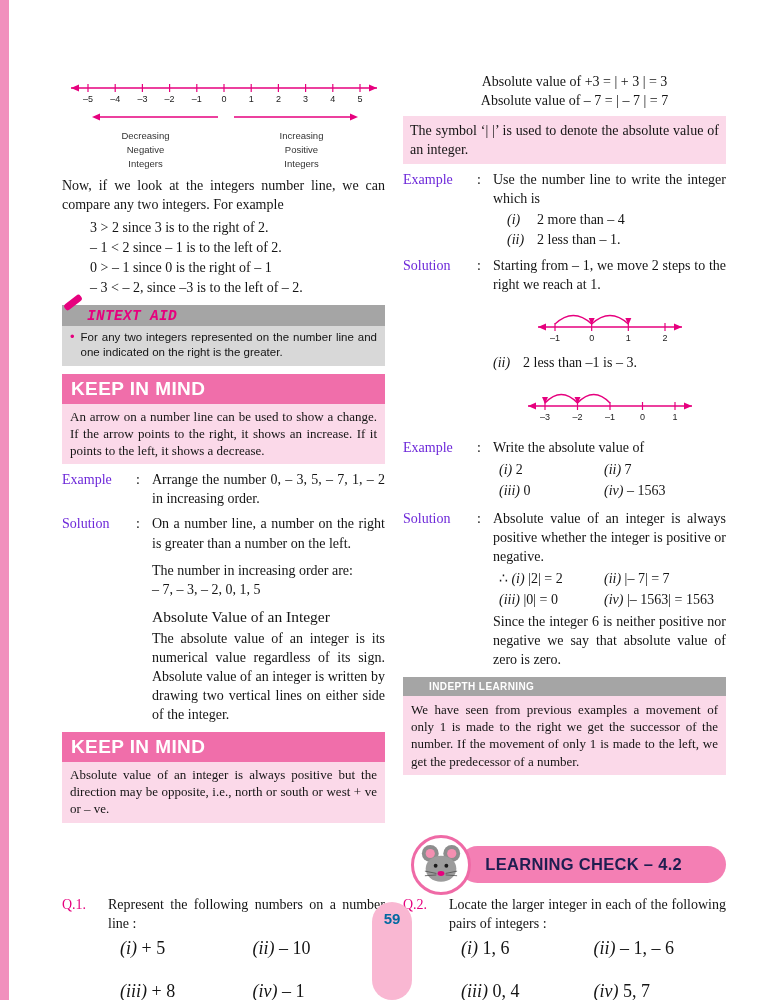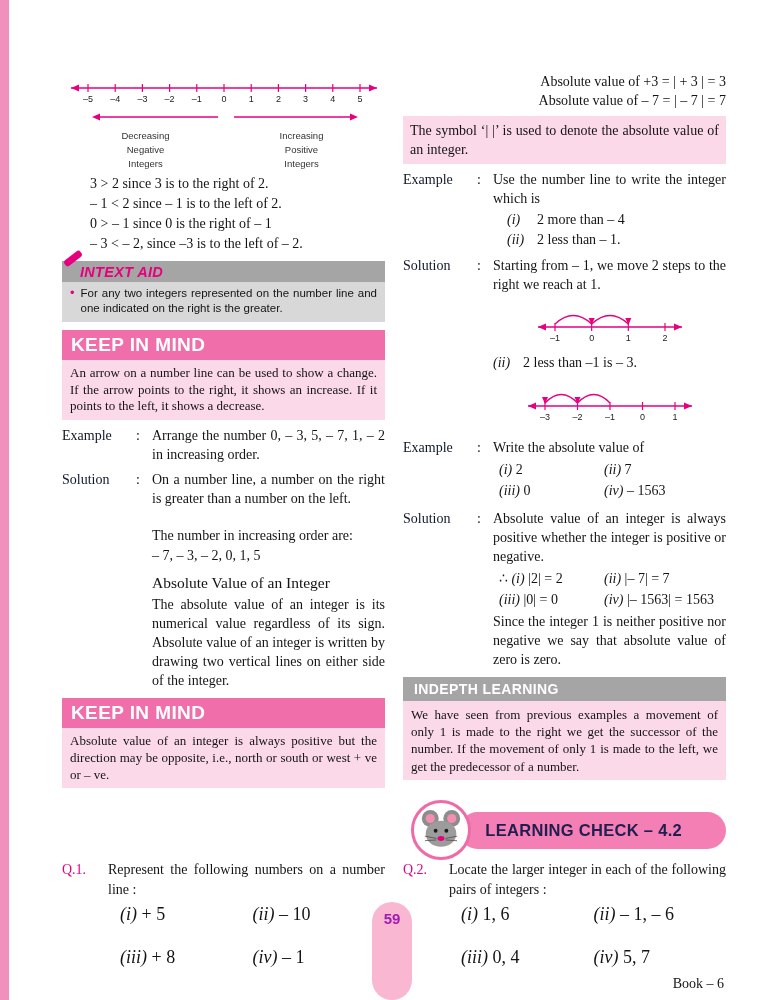--- a/index.html
+++ b/index.html
@@ -5,49 +5,49 @@
   html,body{margin:0;padding:0}
   .page{position:relative;width:784px;height:1000px;background:#ffffff;overflow:hidden;
         font-family:"Liberation Serif",serif;color:#141414}
   .edge{position:absolute;left:0;top:0;width:9px;height:100%;background:#f190bd}
   .content{position:absolute;left:62px;top:0;width:664px}
   .cols{display:flex;gap:18px;margin-top:72px}
   .col{width:323px}
 
   p{margin:0}
   .body{font-size:14px;line-height:1.36;text-align:justify}
-  .mt2{margin-top:2px}.mt4{margin-top:18px}.mt6{margin-top:6px}.mt10{margin-top:10px}
-  .indent20{margin-left:20px;text-align:right}
+  .mt2{margin-top:2px}.mt4{margin-top:8px}.mt6{margin-top:6px}.mt10{margin-top:10px}
+  .indent20{margin-left:20px;text-align:center}
 
   .nlblock{width:312px;margin:0 auto}
   .nlwrap{text-align:center;margin:4px 0}
   .dirlabels{display:flex;font-family:"Liberation Sans",sans-serif;font-size:9.5px;color:#333;line-height:1.45;margin-top:2px}
   .dirlabels>div{width:50%;text-align:center}
 
   .compare{margin:4px 0 0 28px;font-size:14px;line-height:1.42}
 
   .intext{margin-top:7px;position:relative}
   .pencil{position:absolute;left:1px;top:-6px;width:20px;height:7px;background:#e6007e;border-radius:3px;transform:rotate(-38deg)}
-  .intext-h{background:#a5a5a5;color:#e6007e;font-family:Liberation Sans, sans-serif;font-weight:bold;font-style:italic;
-            font-size:14.5px;padding:3px 8px 2px 18px;letter-spacing:.3px}
+  .intext-h{background:#a5a5a5;color:#e6007e;font-family:Liberation Mono, monospace;font-weight:bold;font-style:italic;
+            font-size:14.5px;padding:3px 8px 2px 25px;letter-spacing:.3px}
   .intext-b{background:#d8d8d8;padding:4px 8px 6px 8px;font-family:"Liberation Sans",sans-serif;
             font-size:11.5px;line-height:1.3;display:flex;gap:6px;text-align:justify}
   .intext-b .dot{color:#e6007e;font-size:13px;line-height:1.1}
 
   .kim{margin-top:8px}
   .kim-h{background:#f06eaa;color:#fff;font-family:"Liberation Sans",sans-serif;font-weight:bold;
          font-size:19px;padding:4px 9px;letter-spacing:.4px}
   .kim-b{background:#fbd9e9;padding:5px 8px;font-size:13px;line-height:1.3;text-align:justify}
 
   .gray-h{background:#a5a5a5;color:#fff;font-family:"Liberation Sans",sans-serif;font-weight:bold;
-          font-size:14px;padding:4px 11px;letter-spacing:.4px}
+          font-size:10px;padding:4px 26px;letter-spacing:.4px}
   .pink-b{background:#fbd9e9;padding:5px 8px;font-size:13px;line-height:1.32;text-align:justify}
 
   .exrow{display:grid;grid-template-columns:74px 16px 1fr;margin-top:6px;font-size:14px;line-height:1.36}
-  .exlab{color:#0f172a}
+  .exlab{color:#6d28d9}
   .extext{text-align:justify}
   .ind{margin-left:90px;font-size:14px;line-height:1.36}
   h3.ind{font-size:15.5px;font-weight:normal;margin:7px 0 2px 90px}
   .just{text-align:justify}
 
   .pinknote{background:#fbd9e9;margin-top:6px;padding:5px 7px;font-size:14px;line-height:1.36;text-align:justify}
 
   .items{margin:2px 0 0 14px}
   .item{display:grid;grid-template-columns:30px 1fr;font-size:14px;line-height:1.42}
   .m{font-style:italic}
@@ -64,21 +64,21 @@
 
   .questions{display:flex;gap:18px;}
   .q{width:323px;display:grid;grid-template-columns:46px 1fr;font-size:14px;line-height:1.38}
   .qnum{color:#e6007e}
   .qtext{text-align:justify}
   .qitems{display:grid;grid-template-columns:1fr 1fr;margin:3px 0 0 12px;row-gap:18px;font-size:18px}
 
   .footerrow{margin-top:6px;text-align:right;font-size:14px;padding-right:2px}
 
   .tab{position:absolute;left:372px;top:902px;width:40px;height:98px;background:#f9b7d2;border-radius:20px;
-       text-align:center;font-family:"Liberation Sans",sans-serif;font-weight:bold;font-size:15px;color:#a21caf;padding-top:8px;box-sizing:border-box}
+       text-align:center;font-family:"Liberation Sans",sans-serif;font-weight:bold;font-size:15px;color:#0369a1;padding-top:8px;box-sizing:border-box}
 </style>
 </head>
 <body>
 
 <div class="page">
   <div class="edge"></div>
 
   <div class="content">
     <div class="cols">
 
@@ -125,20 +125,21 @@
               <div>Integers</div>
             </div>
             <div>
               <div>Increasing</div>
               <div>Positive</div>
               <div>Integers</div>
             </div>
           </div>
         </div>
 
+        <p class="body mt6">Now, if we look at the integers number line, we can compare any two integers. For example</p>
 
         <div class="compare">
           <p>3 &gt; 2 since 3 is to the right of 2.</p>
           <p>– 1 &lt; 2 since – 1 is to the left of 2.</p>
           <p>0 &gt; – 1 since 0 is the right of – 1</p>
           <p>– 3 &lt; – 2, since –3 is to the left of – 2.</p>
         </div>
 
         <div class="intext">
           <div class="pencil"></div>
@@ -274,21 +275,21 @@
           <span class="exlab">Solution</span>
           <span>:</span>
           <div>
             <div class="extext">Absolute value of an integer is always positive whether the integer is positive or negative.</div>
             <div class="items2">
               <div><span class="therefore">∴</span> <span class="m">(i)</span> <span>|2| = 2</span></div>
               <div><span class="m">(ii)</span> <span>|– 7| = 7</span></div>
               <div><span class="m">(iii)</span> <span>|0| = 0</span></div>
               <div><span class="m">(iv)</span> <span>|– 1563| = 1563</span></div>
             </div>
-            <div class="extext">Since the integer 1 is neither positive nor negative we say that absolute value of zero is zero.</div>
+            <div class="extext">Since the integer 6 is neither positive nor negative we say that absolute value of zero is zero.</div>
           </div>
         </div>
 
         <div class="kim mt10">
           <div class="gray-h">INDEPTH LEARNING</div>
           <div class="pink-b">We have seen from previous examples a movement of only 1 is made to the right we get the successor of the number. If the movement of only 1 is made to the left, we get the predecessor of a number.</div>
         </div>
       </div>
     </div>
 

